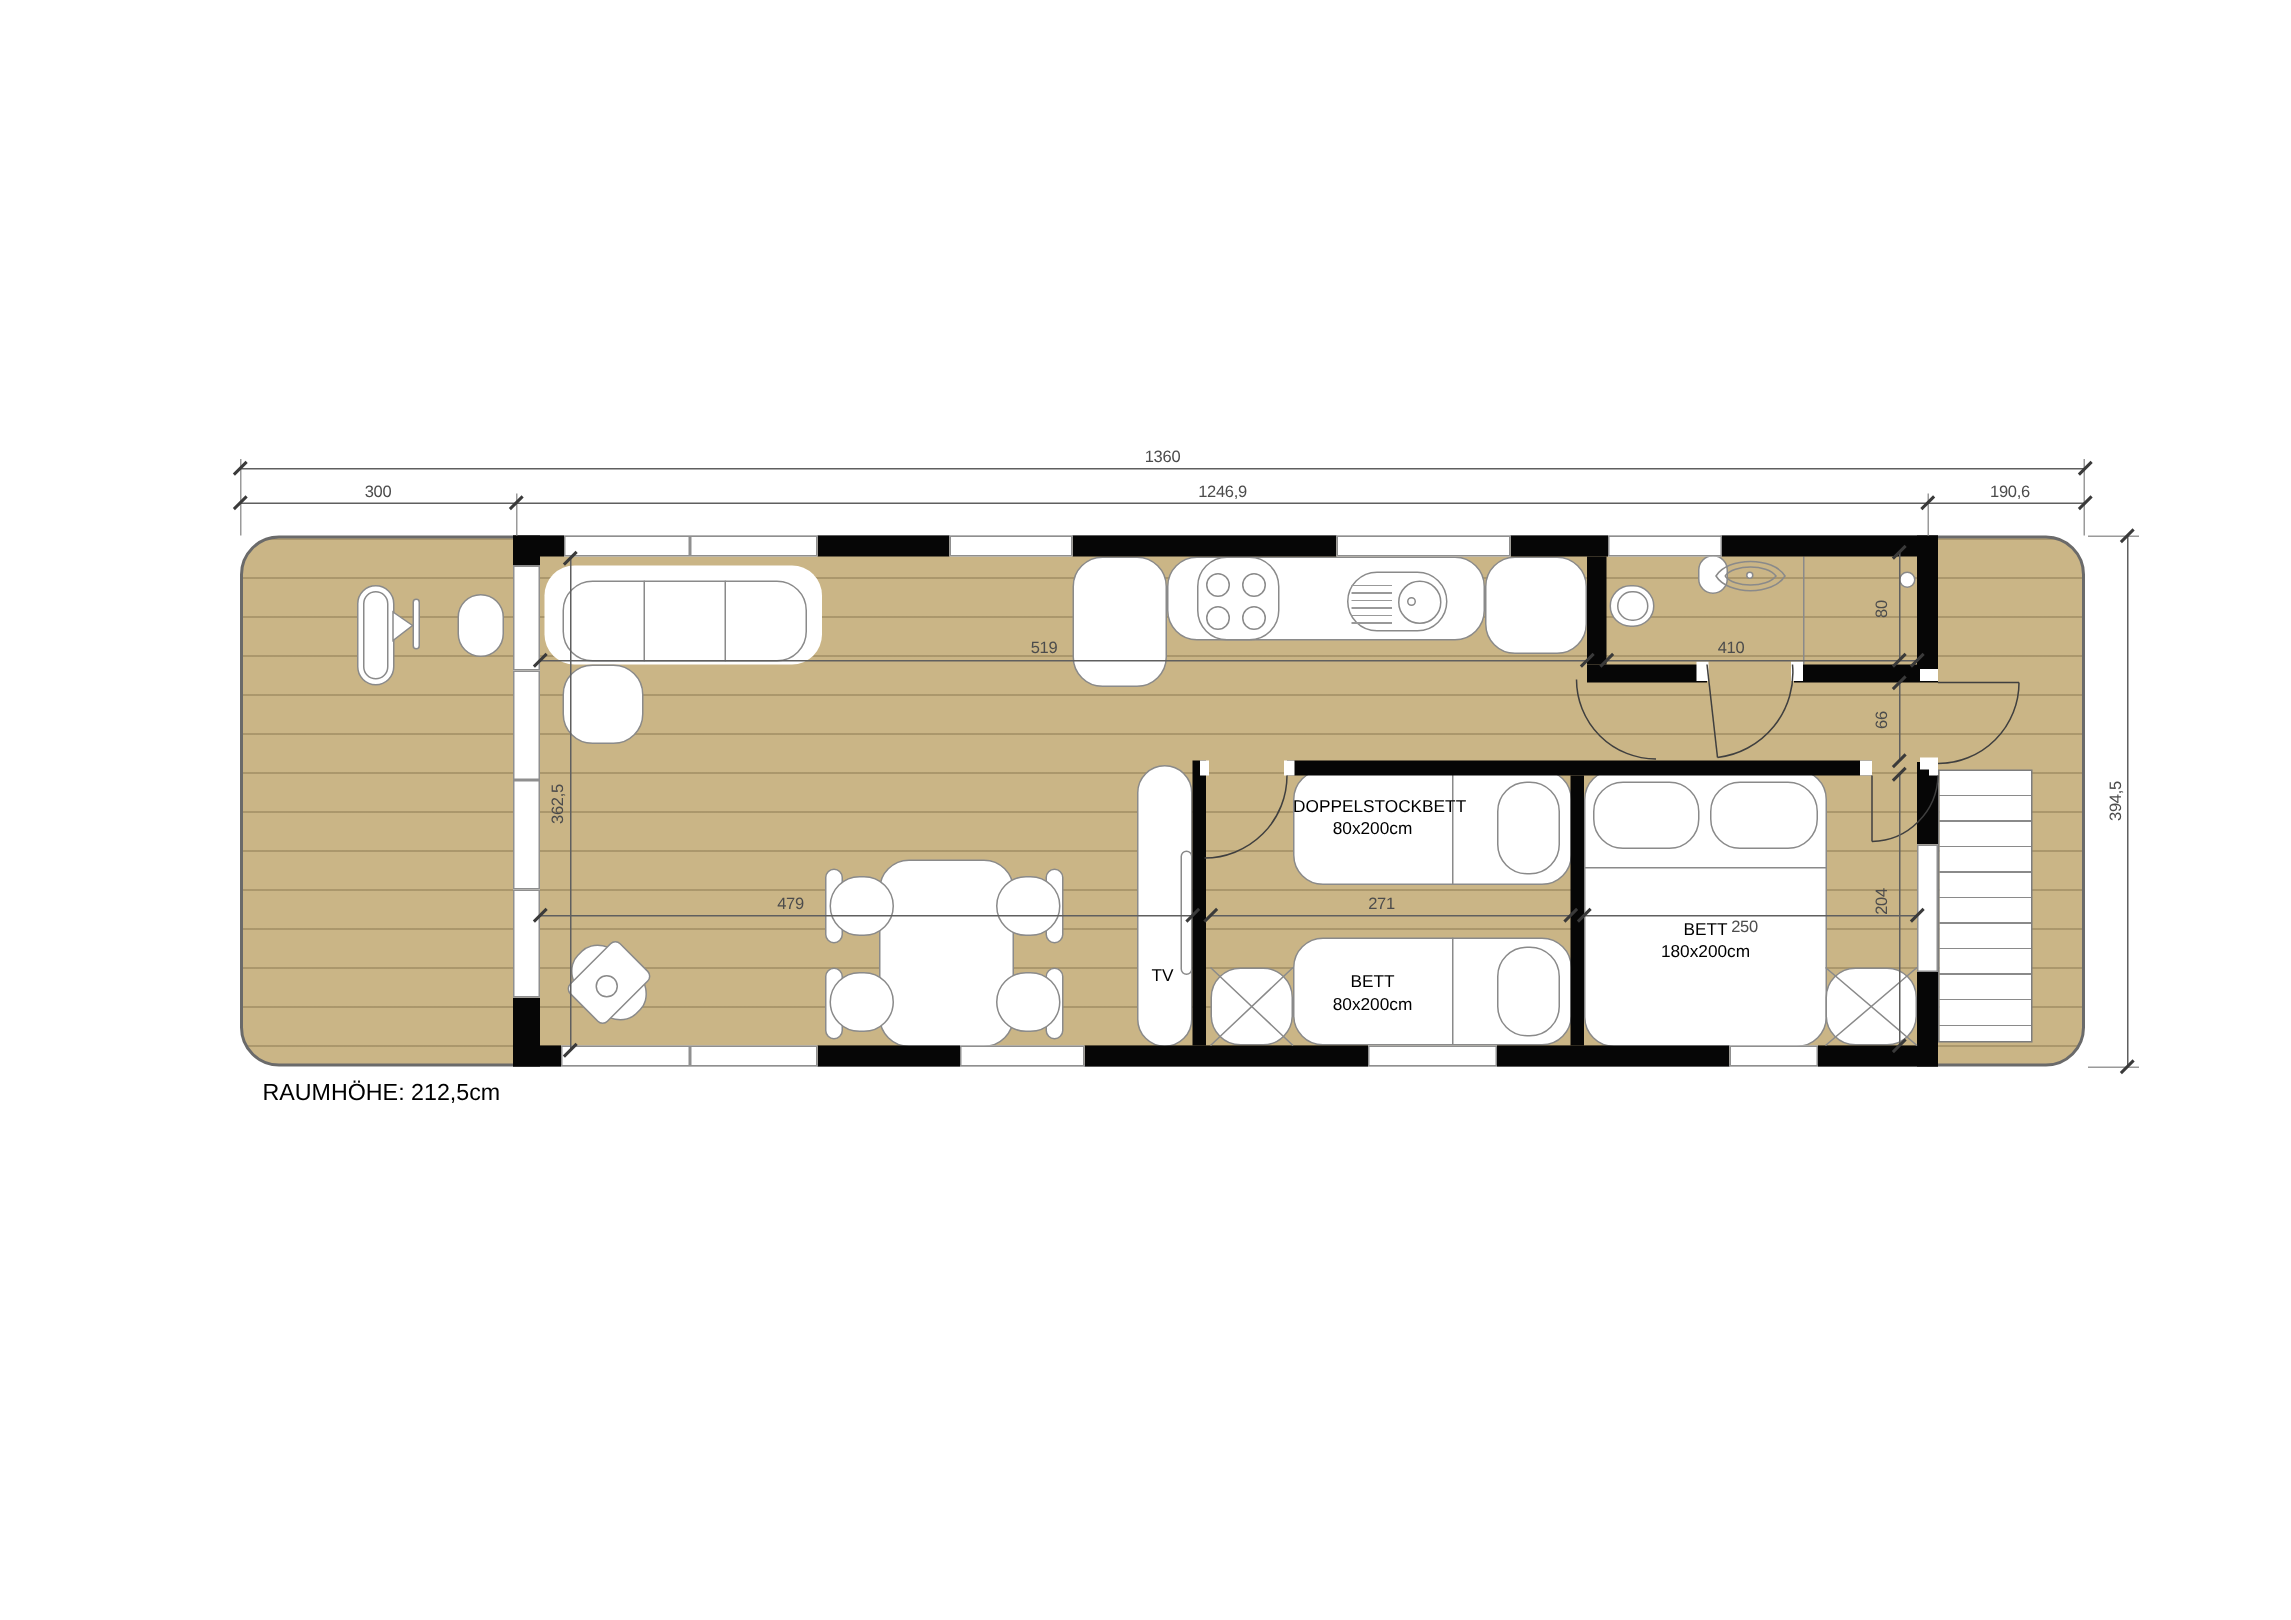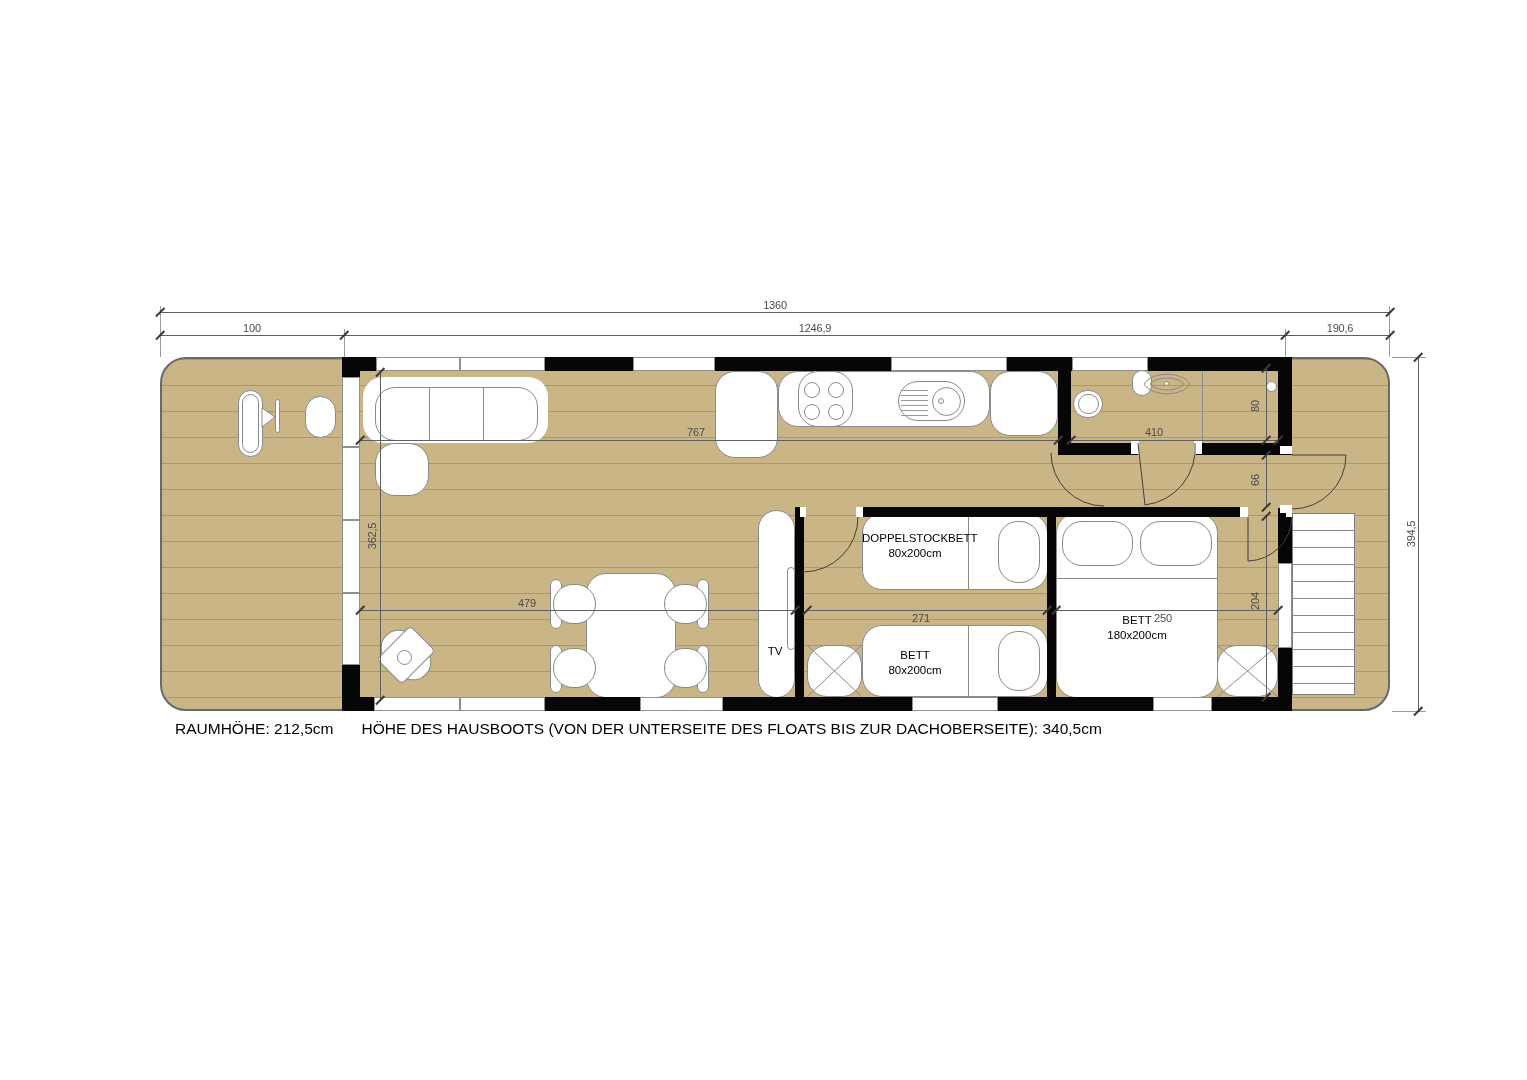--- a/index.html
+++ b/index.html
@@ -212,28 +212,28 @@
     <g stroke="#8a8a8a" stroke-width="1" fill="none">
       <path d="M 807 645 L 862 697 M 807 697 L 862 645"></path>
       <path d="M 1217 645 L 1278 697 M 1217 697 L 1278 645"></path>
       <path d="M 1144 384 C 1152 371 1182 371 1190 384 C 1182 397 1152 397 1144 384 Z"></path>
       <path d="M 1150 384 C 1156 376 1178 376 1184 384 C 1178 392 1156 392 1150 384"></path>
     </g>
     <path d="M 262 408 L 275 417 L 262 427 Z" fill="#fff" stroke="#8a8a8a"></path>
   </svg>
 
   <span class="dim-lbl z50" style="left:775px;top:305px">1360</span>
-  <span class="dim-lbl z50" style="left:252px;top:328px">100</span>
+  <span class="dim-lbl z50" style="left:252px;top:328px">300</span>
   <span class="dim-lbl z50" style="left:815px;top:328px">1246,9</span>
   <span class="dim-lbl z50" style="left:1340px;top:328px">190,6</span>
-  <span class="dim-lbl z50" style="left:696px;top:432px">767</span>
+  <span class="dim-lbl z50" style="left:696px;top:432px">519</span>
   <span class="dim-lbl z50" style="left:1154px;top:432px">410</span>
   <span class="dim-lbl rot z50" style="left:372px;top:536px">362,5</span>
   <span class="dim-lbl z50" style="left:527px;top:603px">479</span>
-  <span class="dim-lbl z50" style="left:921px;top:618px">271</span>
+  <span class="dim-lbl z50" style="left:921px;top:603px">271</span>
   <span class="dim-lbl z50" style="left:1163px;top:618px">250</span>
   <span class="dim-lbl rot z50" style="left:1255px;top:406px">80</span>
   <span class="dim-lbl rot z50" style="left:1255px;top:480px">66</span>
   <span class="dim-lbl rot z50" style="left:1255px;top:601px">204</span>
   <span class="dim-lbl rot z50" style="left:1411px;top:534px">394,5</span>
 
   <div class="room-lbl" style="left:862px;top:531px;width:106px">
     <div>DOPPELSTOCKBETT</div>
     <div>80x200cm</div>
   </div>
@@ -242,15 +242,14 @@
     <div>80x200cm</div>
   </div>
   <div class="room-lbl" style="left:1077px;top:613px;width:120px">
     <div>BETT</div>
     <div>180x200cm</div>
   </div>
   <div class="room-lbl" style="left:760px;top:644px;width:30px">TV</div>
 
   <div id="footer">
     <span>RAUMHÖHE: 212,5cm</span>
-    <span>HÖHE DES HAUSBOOTS (VON DER UNTERSEITE DES FLOATS BIS ZUR DACHOBERSEITE): 340,5cm</span>
   </div>
 </div>
 
 </body></html>

